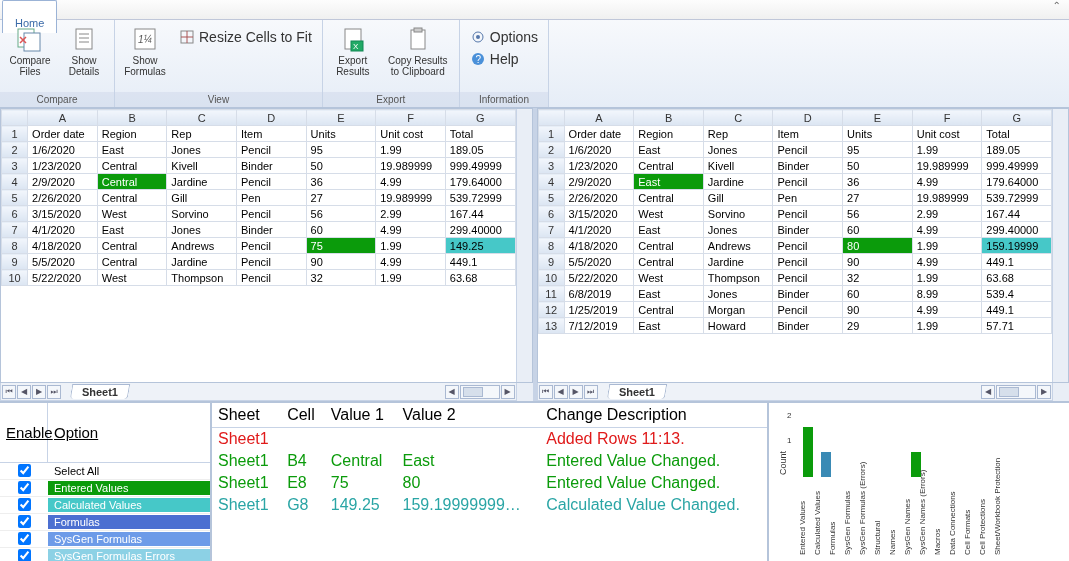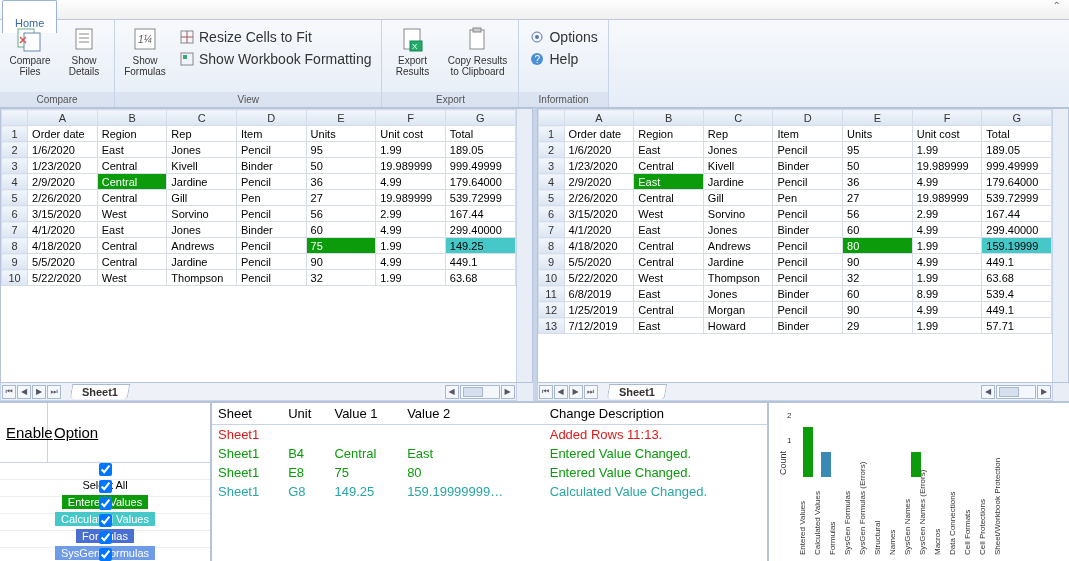--- a/index.html
+++ b/index.html
@@ -44,33 +44,33 @@
 .hscroll .hs { width: 14px; height: 14px; border: 1px solid #aab9d2; background: #f4f7fb; font-size: 8px; display: flex; align-items: center; justify-content: center; color: #556; margin-right: 1px; }
 .hscroll .track { width: 40px; height: 14px; border: 1px solid #aab9d2; background: #f4f7fb; margin-right: 1px; position: relative; }
 .hscroll .thumb { position: absolute; left: 2px; top: 1px; width: 20px; height: 10px; background: #d6dfeb; border: 1px solid #aab9d2; }
 
 
 .bottom-row { display: flex; height: 160px; border-top: 2px solid #b5c4da; }
 .options-pane { width: 212px; border-right: 2px solid #b5c4da; overflow: hidden; }
 .opt-head { display: flex; border-bottom: 1px solid #c7d3e6; background: #fff; }
 .opt-head div { padding: 21px 6px; font-size: 15px; text-decoration: underline; }
 .opt-head .c1 { width: 48px; border-right: 1px solid #c7d3e6; }
-.opt-row { display: flex; align-items: center; height: 17px; border-bottom: 1px solid #eee; flex-direction: column; }
+.opt-row { display: flex; align-items: center; height: 17px; border-bottom: 1px solid #eee; }
 .opt-row .cb { width: 48px; text-align: center; }
 .opt-row .tag { flex: 1; color: #fff; padding: 1px 6px; font-size: 11px; }
 .tag-ev { background: #0b9b0b; }
 .tag-cv { background: #46c8c8; color: #000; }
 .tag-fm { background: #4b6fd1; }
 .tag-sf { background: #6d9be8; }
 .tag-se { background: #8cd1e5; color: #000; }
 .tag-st { background: #e05a2b; }
 .opt-row.sel .tag { color: #000; background: none; }
 
 .changes-pane { flex: 1; border-right: 2px solid #b5c4da; position: relative; overflow: hidden; }
-table.changes { width: 100%; border-collapse: collapse; font-size: 13px; }
+table.changes { width: 100%; border-collapse: collapse; font-size: 16px; }
 table.changes th { text-align: left; padding: 3px 6px; font-weight: normal; border-bottom: 1px solid #c7d3e6; }
 table.changes td { padding: 2px 6px; }
 .c-red { color: #e01a1a; }
 .c-green { color: #0b9b0b; }
 .c-cyan { color: #2aa5a5; }
 
 .chart-pane { width: 300px; position: relative; padding: 4px; }
 .chart-area { display: flex; height: 60px; align-items: flex-end; gap: 8px; margin-left: 30px; margin-top: 10px; }
 .bar { width: 12px; }
 .chart-ylabel { position: absolute; left: 2px; top: 55px; transform: rotate(-90deg); font-size: 9px; color: #333; }
@@ -137,29 +137,20 @@
       <div class="stack">
         <div class="ribbon-btn-sm">
           <div class="ic">
               <svg width="16" height="16">
                 <rect x="2" y="2" width="12" height="12" fill="none" stroke="#888"></rect>
                 <path d="M2 8 L14 8 M8 2 L8 14" stroke="#a55"></path>
               </svg>
             </div>
           <span class="lbl">Resize Cells to Fit</span>
         </div>
-        <div class="ribbon-btn-sm">
-          <div class="ic">
-              <svg width="16" height="16">
-                <rect x="2" y="2" width="12" height="12" fill="none" stroke="#888"></rect>
-                <rect x="4" y="4" width="4" height="4" fill="#3a7"></rect>
-              </svg>
-            </div>
-          <span class="lbl">Show Workbook Formatting</span>
-        </div>
       </div>
     </div>
     <div class="ribbon-group-label">View</div>
   </div>
 
   <div class="ribbon-group">
     <div class="ribbon-group-content">
       <div class="ribbon-btn-lg">
         <div class="ic">
             <svg width="28" height="28">
@@ -574,21 +565,21 @@
           <div class="tag tag-st">Structural</div>
         </div>
       </div>
   </div>
 
   <div class="changes-pane">
     <table class="changes" id="changes-table">
         <tbody>
           <tr>
             <th>Sheet</th>
-            <th>Unit</th>
+            <th>Cell</th>
             <th>Value 1</th>
             <th>Value 2</th>
             <th>Change Description</th>
           </tr>
           <tr class="c-red">
             <td>Sheet1</td>
             <td></td>
             <td></td>
             <td></td>
             <td>Added Rows 11:13.</td>

